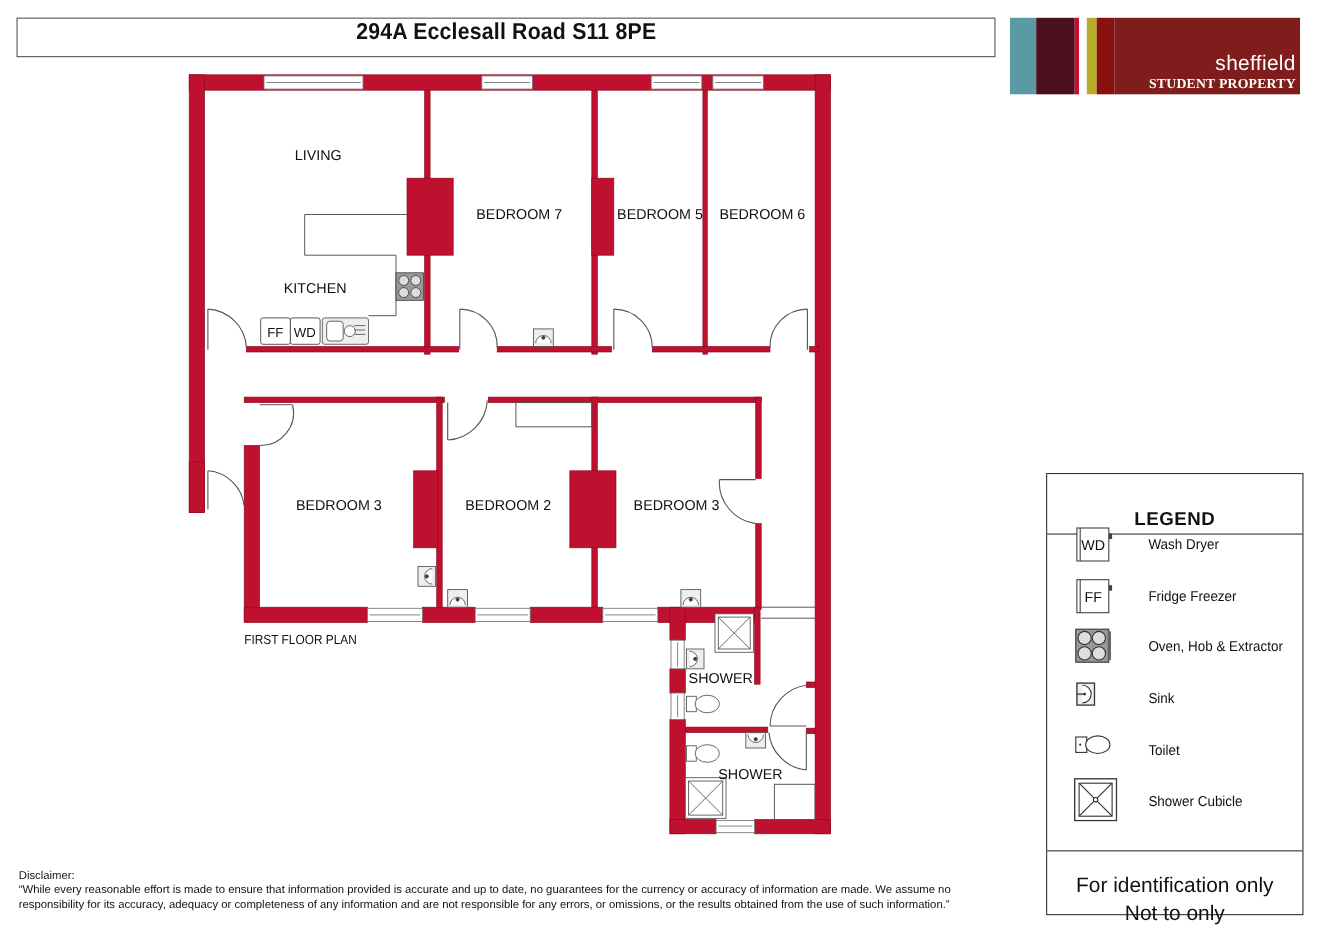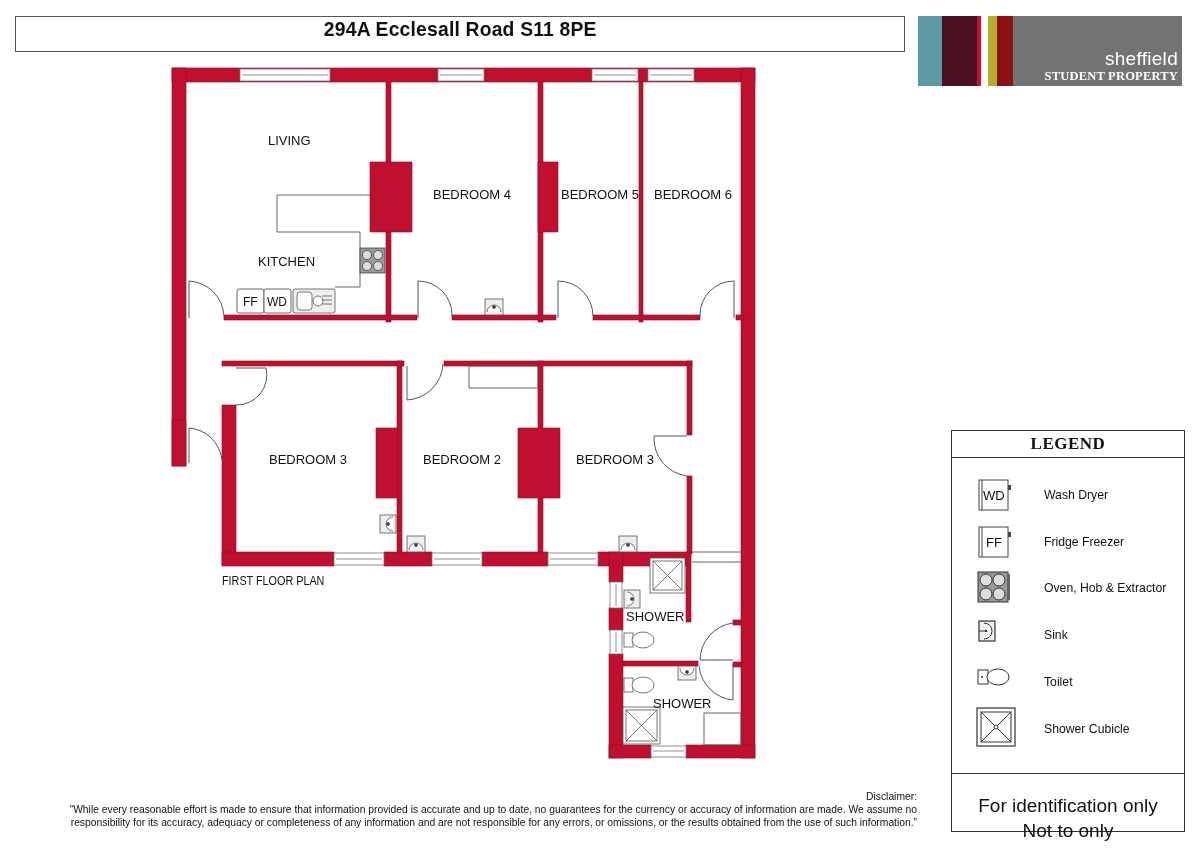--- a/index.html
+++ b/index.html
@@ -8,43 +8,43 @@
   .title-text { font-weight:bold; font-size:21px; letter-spacing:0.2px; transform:scaleX(0.92); }
   .logo { position:absolute; left:918px; top:16px; width:264px; height:70px; display:flex; overflow:hidden; }
   .logo .stripe { height:100%; }
   .logo-main { flex:1; position:relative; }
   .logo-word { position:absolute; right:4px; top:32px; font-size:19px; color:#fff; font-weight:normal; letter-spacing:0.3px; }
   .logo-sub { position:absolute; right:4px; top:53px; font-size:12.5px; color:#fff; font-weight:bold; letter-spacing:0.2px;font-family:Liberation Serif, serif; }
   .plan { position:absolute; left:0; top:0; width:1200px; height:848px; }
   .room-label { position:absolute; font-size:13px; white-space:nowrap; }
   .plan-caption { position:absolute; left:222px; top:574px; font-size:12px; transform:scaleX(0.9); transform-origin:left; }
   .legend { position:absolute; left:951px; top:430px; width:234px; height:402px; border:1px solid #333; box-sizing:border-box; }
-  .legend-head { height:26px; border-bottom:1px solid #333; display:flex; align-items:center; justify-content:center; font-family:Liberation Serif, serif; font-weight:bold; font-size:17px; letter-spacing:0.5px; }
+  .legend-head { height:26px; border-bottom:1px solid #333; display:flex; align-items:center; justify-content:center; font-family:Liberation Sans, sans-serif; font-weight:bold; font-size:17px; letter-spacing:0.5px;margin-top:28px; }
   .legend-item { position:absolute; left:0; width:232px; height:40px; }
   .legend-icon { position:absolute; left:24px; top:0; width:36px; height:36px; }
   .legend-label { position:absolute; left:92px; top:10px; font-size:13px; transform:scaleX(0.94); transform-origin:left; white-space:nowrap; }
   .legend-foot { position:absolute; left:0; bottom:0; width:232px; height:58px; border-top:1px solid #333; text-align:center; font-size:19px; line-height:25px; padding-top:19px; box-sizing:border-box; }
-  .disclaimer { position:absolute; left:17px; top:790px; width:900px; font-size:10.3px; line-height:13px; color:#111;text-align:right; }
+  .disclaimer { position:absolute; left:17px; top:790px; width:900px; font-size:10.3px; line-height:13px; color:#111; }
   .disc-title { display:block; }
 </style>
 </head>
 <body>
 
 <div class="title-box">
   <span class="title-text">294A Ecclesall Road S11 8PE</span>
 </div>
 
 <div class="logo">
   <div class="stripe" style="width:24px;background:#5a9aa3"></div>
   <div class="stripe" style="width:35px;background:#4a1020"></div>
   <div class="stripe" style="width:4px;background:#c8102e"></div>
   <div class="stripe" style="width:7px;background:#ffffff"></div>
   <div class="stripe" style="width:9px;background:#b8ad2a"></div>
   <div class="stripe" style="width:16px;background:#8b1010"></div>
-  <div class="logo-main" style="background:#737373">
+  <div class="logo-main" style="background:#7f1d1d">
     <span class="logo-word">sheffield</span>
     <span class="logo-sub">STUDENT PROPERTY</span>
   </div>
 </div>
 
 <svg class="plan" viewBox="0 0 1200 848" xmlns="http://www.w3.org/2000/svg">
   <defs>
     <g id="win-h">
       <rect x="0" y="0" width="1" height="1" fill="#fff"></rect>
     </g>
@@ -254,21 +254,21 @@
         <rect x="623" y="707" width="37" height="37"></rect>
         <rect x="626" y="710" width="31" height="31"></rect>
         <line x1="626" y1="710" x2="657" y2="741"></line>
         <line x1="657" y1="710" x2="626" y2="741"></line>
       </g>
   </g>
 </svg>
 
 <span class="room-label" style="left:268px;top:133px">LIVING</span>
 <span class="room-label" style="left:258px;top:254px">KITCHEN</span>
-<span class="room-label" style="left:433px;top:187px">BEDROOM 4</span>
+<span class="room-label" style="left:433px;top:187px">BEDROOM 7</span>
 <span class="room-label" style="left:561px;top:187px">BEDROOM 5</span>
 <span class="room-label" style="left:654px;top:187px">BEDROOM 6</span>
 <span class="room-label" style="left:269px;top:452px">BEDROOM 3</span>
 <span class="room-label" style="left:423px;top:452px">BEDROOM 2</span>
 <span class="room-label" style="left:576px;top:452px">BEDROOM 3</span>
 <span class="room-label" style="left:626px;top:609px">SHOWER</span>
 <span class="room-label" style="left:653px;top:696px">SHOWER</span>
 
 <span class="plan-caption">FIRST FLOOR PLAN</span>
 

